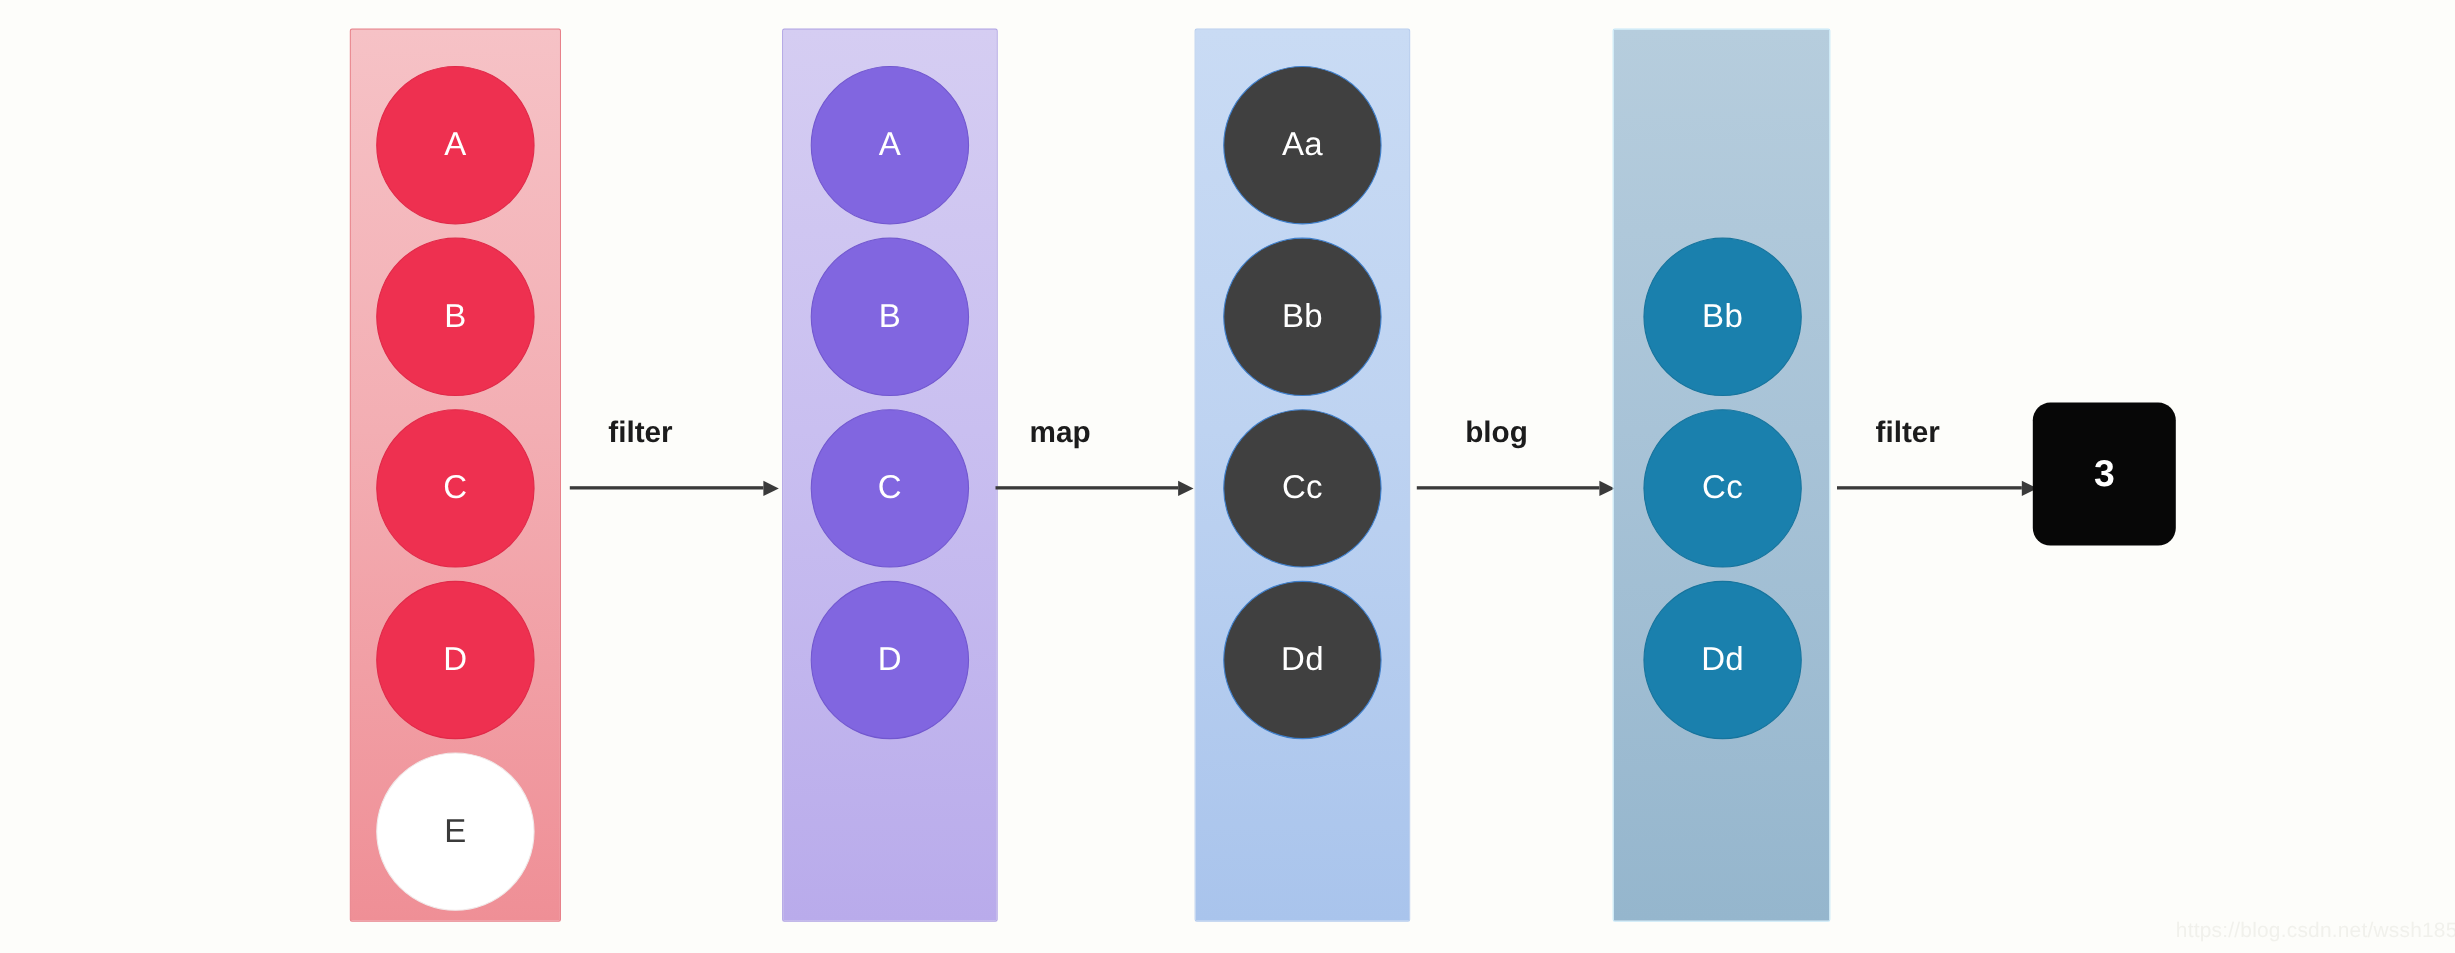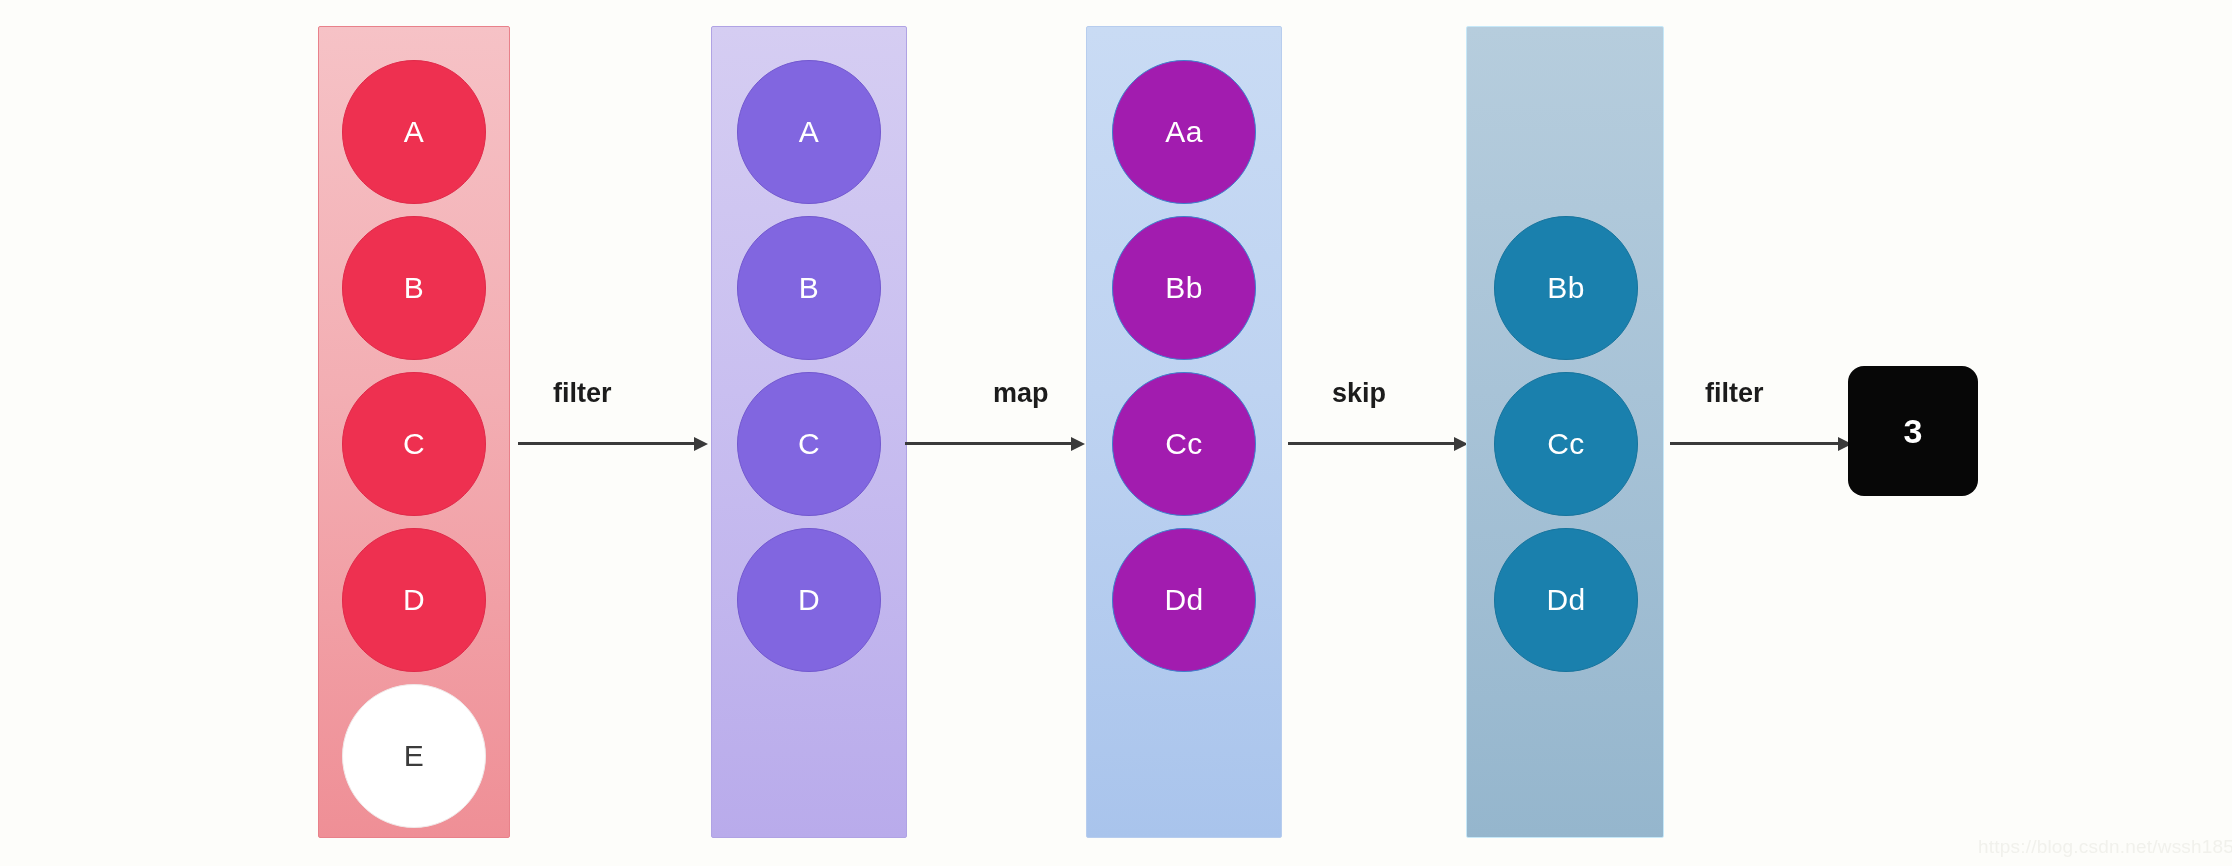--- a/index.html
+++ b/index.html
@@ -59,21 +59,21 @@
   .node-white {
     background: #ffffff;
     border: 1.5px solid #f0e9e9;
     color: #3b3b3b;
   }
   .node-purple {
     background: #8166e0;
     border: 1.5px solid #7258cf;
   }
   .node-blue {
-    background: #a21caf;
+    background: #404040;
     border: 1.5px solid #3e7fcc;
   }
   .node-teal {
     background: #1a80ad;
     border: 1.5px solid #17749d;
   }
 
   
   .arrow {
     position: absolute;
@@ -166,42 +166,42 @@
     <span>C</span>
   </div>
   <div class="node node-purple" style="left:737px; top:528px; width:144px; height:144px;">
     <span>D</span>
   </div>
 
   <div class="arrow" style="left:905px; top:429px; width:180px;">
     <div class="shaft" style="width:166px;"></div>
     <div class="head" style="left:166px;"></div>
   </div>
-  <div class="arrow-label" style="left:993px; top:378px;">map</div>
+  <div class="arrow-label" style="left:936px; top:378px;">map</div>
 
   <div class="column col-blue" style="left:1086px; top:26px; width:196px; height:812px;"></div>
 
   <div class="node node-blue" style="left:1112px; top:60px; width:144px; height:144px;">
     <span>Aa</span>
   </div>
   <div class="node node-blue" style="left:1112px; top:216px; width:144px; height:144px;">
     <span>Bb</span>
   </div>
   <div class="node node-blue" style="left:1112px; top:372px; width:144px; height:144px;">
     <span>Cc</span>
   </div>
   <div class="node node-blue" style="left:1112px; top:528px; width:144px; height:144px;">
     <span>Dd</span>
   </div>
 
   <div class="arrow" style="left:1288px; top:429px; width:180px;">
     <div class="shaft" style="width:166px;"></div>
     <div class="head" style="left:166px;"></div>
   </div>
-  <div class="arrow-label" style="left:1332px; top:378px;">skip</div>
+  <div class="arrow-label" style="left:1332px; top:378px;">blog</div>
 
   <div class="column col-teal" style="left:1466px; top:26px; width:198px; height:812px;"></div>
 
   <div class="node node-teal" style="left:1494px; top:216px; width:144px; height:144px;">
     <span>Bb</span>
   </div>
   <div class="node node-teal" style="left:1494px; top:372px; width:144px; height:144px;">
     <span>Cc</span>
   </div>
   <div class="node node-teal" style="left:1494px; top:528px; width:144px; height:144px;">

